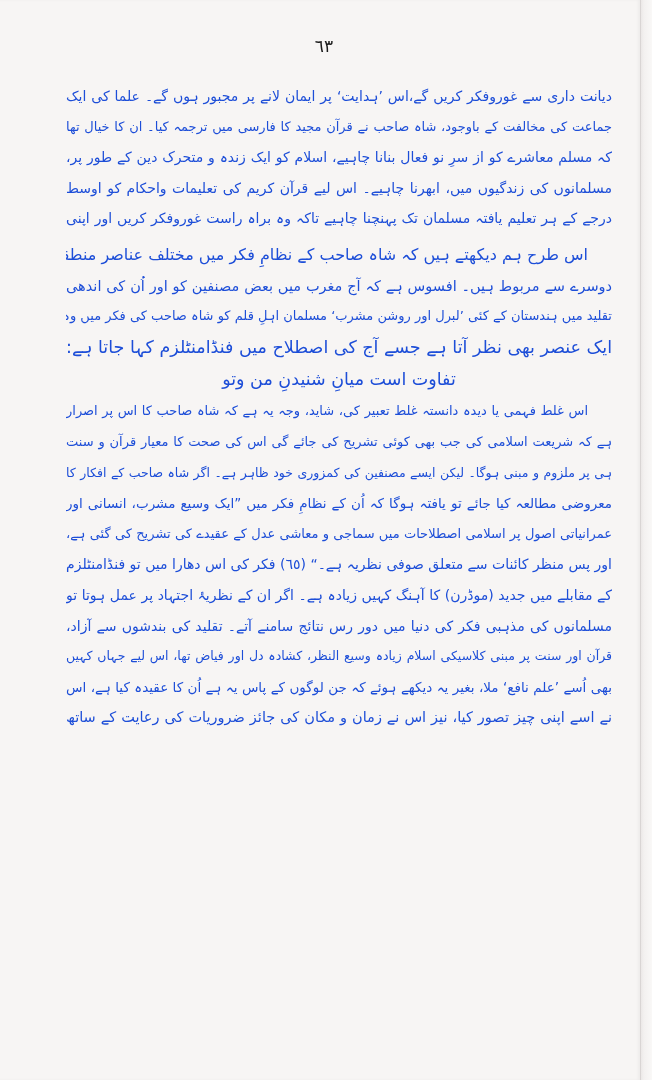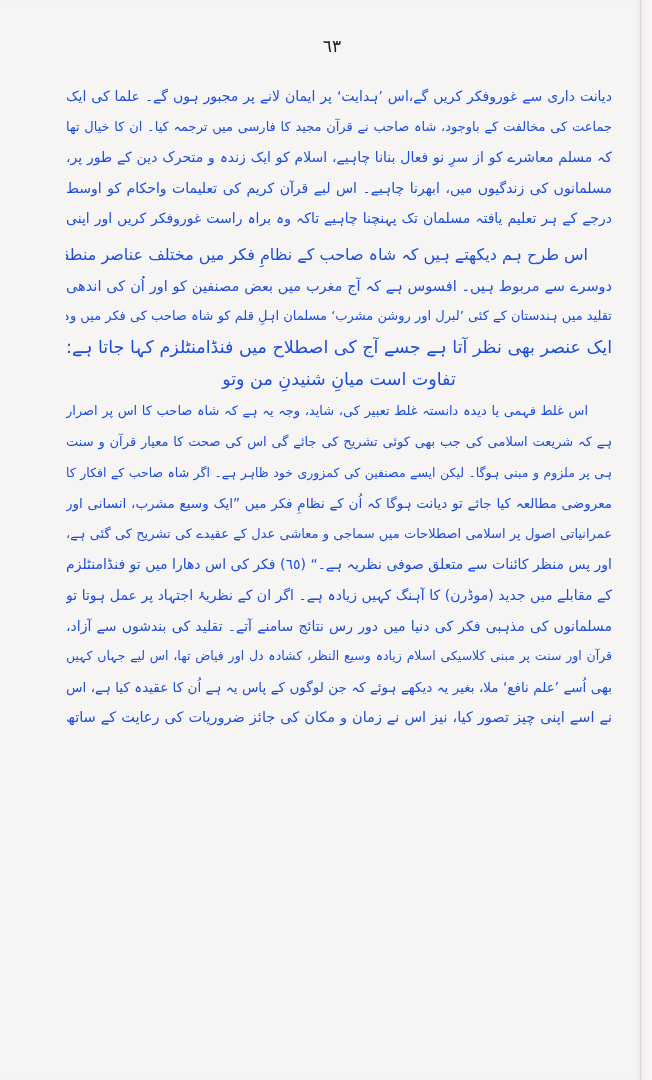--- a/index.html
+++ b/index.html
@@ -28,21 +28,21 @@
     left: 640px;
     top: 0;
     width: 12px;
     height: 1080px;
     background: linear-gradient(to right, #ebe8e7 0px, #f3f1f0 3px, #faf9f8 12px);
     border-left: 1px solid #d9d5d4;
   }
   .page-number {
     position: absolute;
     top: 36px;
-    left: 12px;
+    left: 4px;
     width: 640px;
     text-align: center;
     font-size: 17px;
     color: #1a1a1a;
     direction: rtl;
   }
   .text-block {
     position: absolute;
     top: 81px;
     left: 66px;
@@ -103,21 +103,21 @@
     </div>
 
     <div>
       <div class="verse" style="font-size: 17.5px;">تفاوت است میانِ شنیدنِ من وتو</div>
     </div>
 
     <div>
       <div class="line indent" style="font-size: 13px;">اس غلط فہمی یا دیدہ دانستہ غلط تعبیر کی، شاید، وجہ یہ ہے کہ شاہ صاحب کا اس پر اصرار</div>
       <div class="line" style="font-size: 13px;">ہے کہ شریعت اسلامی کی جب بھی کوئی تشریح کی جائے گی اس کی صحت کا معیار قرآن و سنت</div>
       <div class="line" style="font-size: 12.5px;">ہی پر ملزوم و مبنی ہوگا۔ لیکن ایسے مصنفین کی کمزوری خود ظاہر ہے۔ اگر شاہ صاحب کے افکار کا</div>
-      <div class="line" style="font-size: 13.5px;">معروضی مطالعہ کیا جائے تو دیانت ہوگا کہ اُن کے نظامِ فکر میں ”ایک وسیع مشرب، انسانی اور</div>
+      <div class="line" style="font-size: 13.5px;">معروضی مطالعہ کیا جائے تو یافتہ ہوگا کہ اُن کے نظامِ فکر میں ”ایک وسیع مشرب، انسانی اور</div>
       <div class="line" style="font-size: 13px;">عمرانیاتی اصول پر اسلامی اصطلاحات میں سماجی و معاشی عدل کے عقیدے کی تشریح کی گئی ہے،</div>
       <div class="line" style="font-size: 14px;">اور پس منظر کائنات سے متعلق صوفی نظریہ ہے۔“ (٦٥) فکر کی اس دھارا میں تو فنڈامنٹلزم</div>
       <div class="line" style="font-size: 14px;">کے مقابلے میں جدید (موڈرن) کا آہنگ کہیں زیادہ ہے۔ اگر ان کے نظریۂ اجتہاد پر عمل ہوتا تو</div>
       <div class="line" style="font-size: 14px;">مسلمانوں کی مذہبی فکر کی دنیا میں دور رس نتائج سامنے آتے۔ تقلید کی بندشوں سے آزاد،</div>
       <div class="line" style="font-size: 12.5px;">قرآن اور سنت پر مبنی کلاسیکی اسلام زیادہ وسیع النظر، کشادہ دل اور فیاض تھا، اس لیے جہاں کہیں</div>
       <div class="line" style="font-size: 13.5px;">بھی اُسے ’علم نافع‘ ملا، بغیر یہ دیکھے ہوئے کہ جن لوگوں کے پاس یہ ہے اُن کا عقیدہ کیا ہے، اس</div>
       <div class="line" style="font-size: 14.5px;">نے اسے اپنی چیز تصور کیا، نیز اس نے زمان و مکان کی جائز ضروریات کی رعایت کے ساتھ</div>
     </div>
 
   </div>

